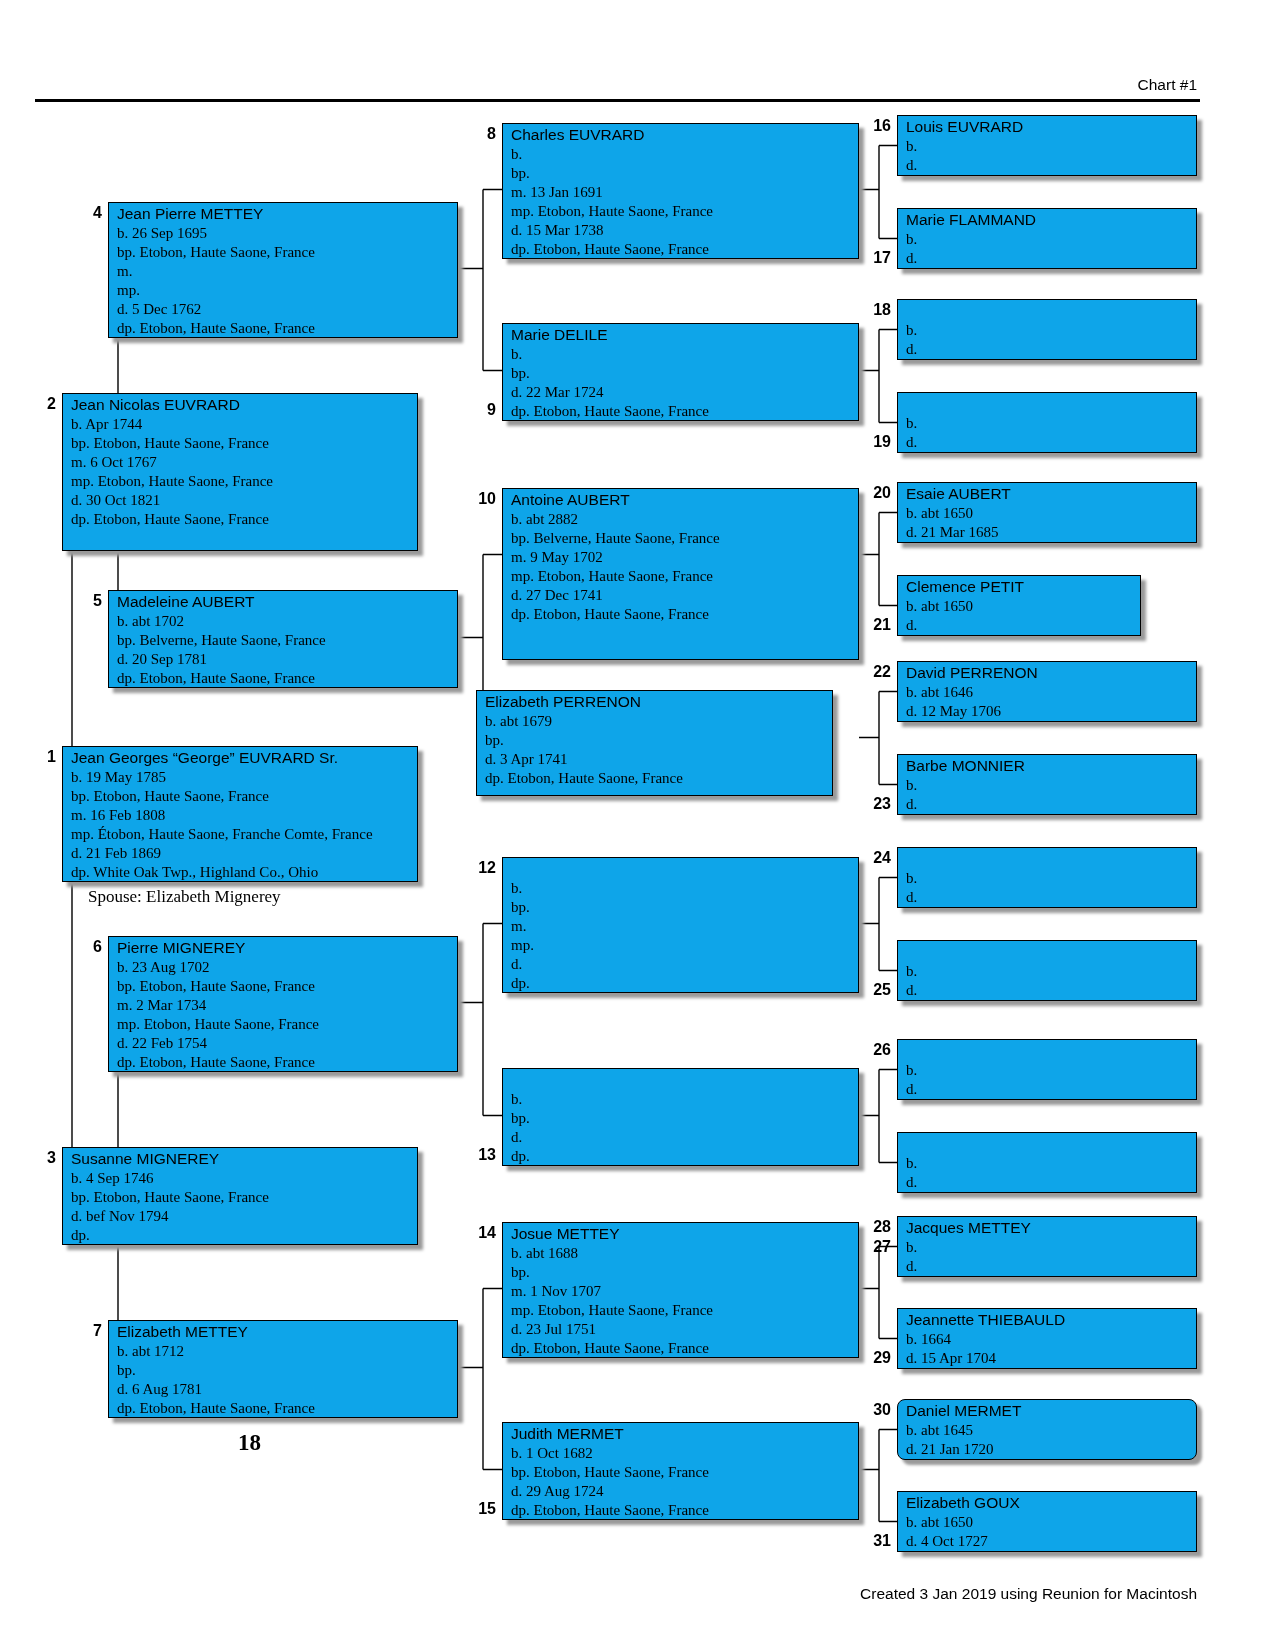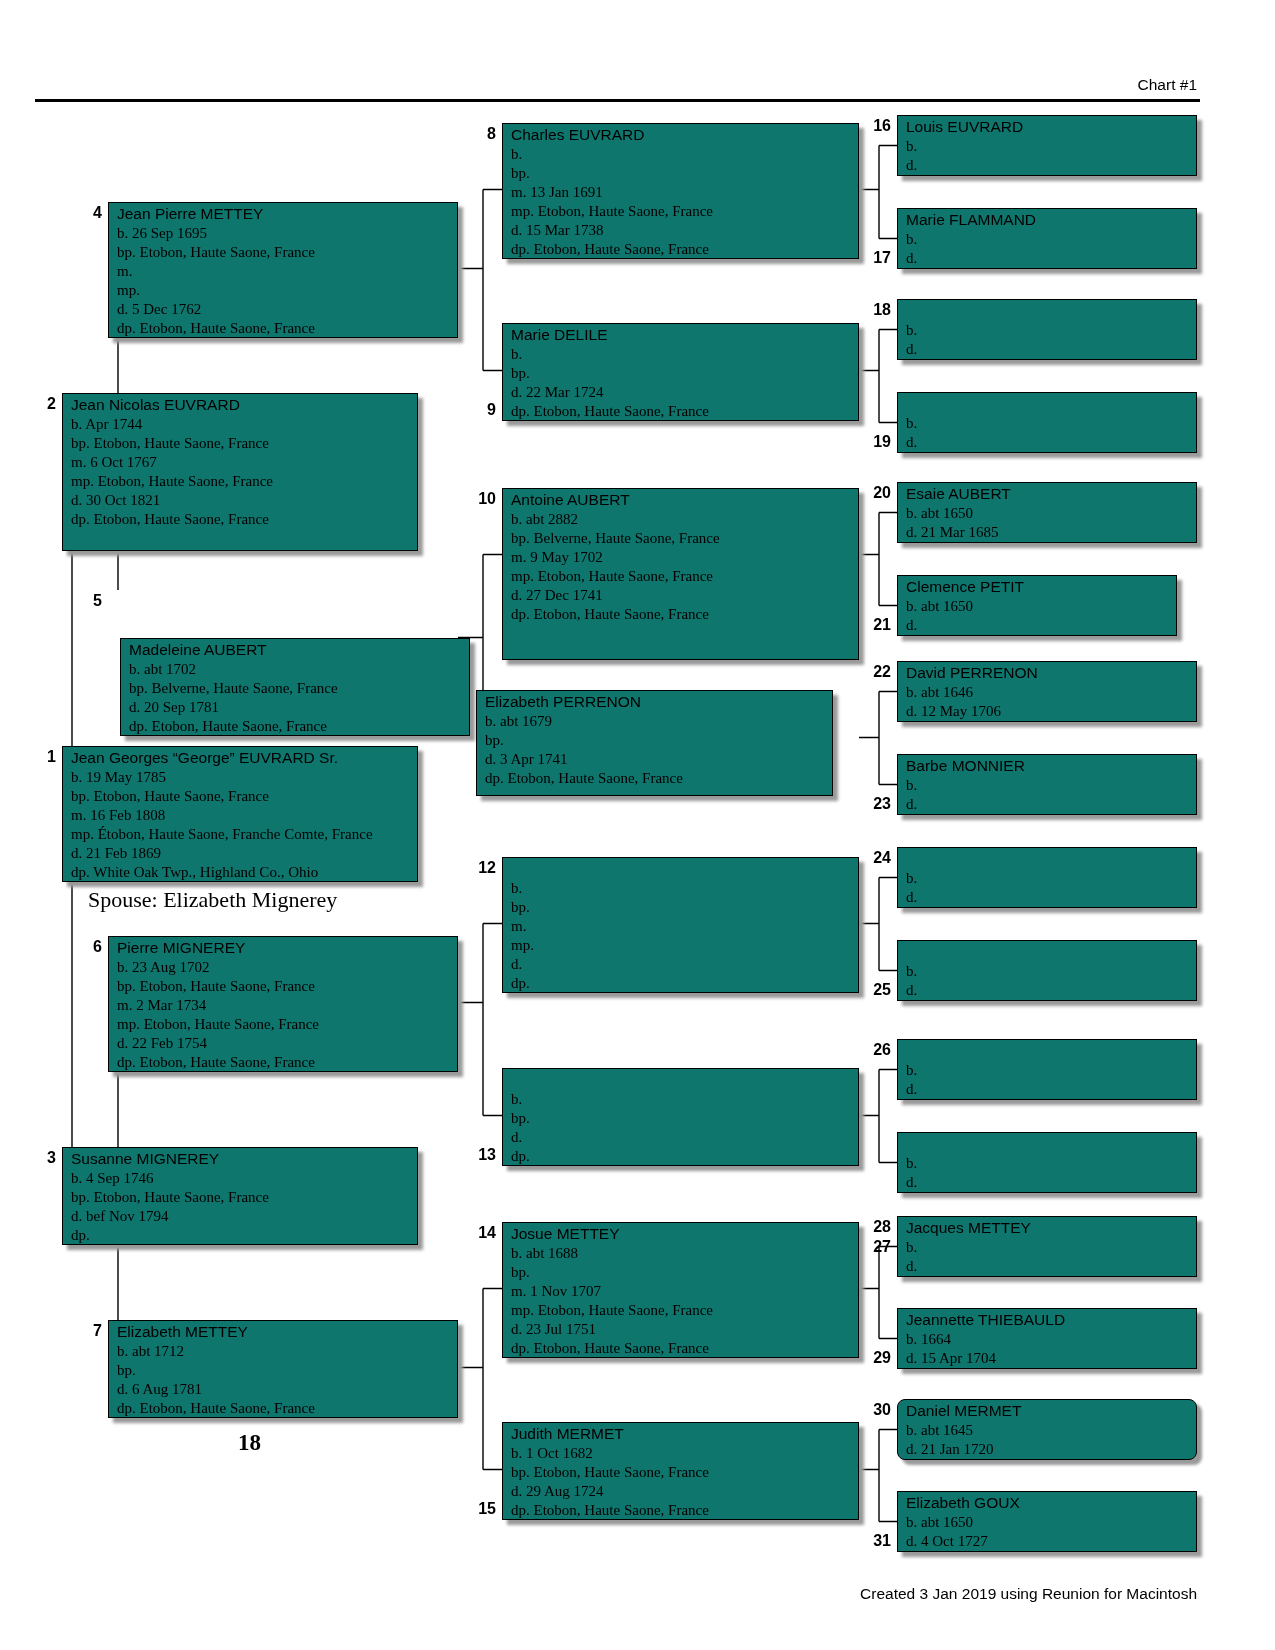--- a/index.html
+++ b/index.html
@@ -2,26 +2,26 @@
 <html><head>
 <meta charset="utf-8">
 <style>
   html,body{margin:0;padding:0;background:#fff;}
   body{width:1275px;height:1650px;position:relative;font-family:"Liberation Sans",sans-serif;color:#000;}
   #stage{position:absolute;left:0;top:0;width:1275px;height:1650px;overflow:hidden;}
   .title{position:absolute;left:35px;top:52px;font:bold 31px "Liberation Sans",sans-serif;letter-spacing:-0.5px;}
   .rule{position:absolute;left:35px;top:99px;width:1165px;height:3px;background:#000;}
   .chartlabel{position:absolute;left:1000px;top:76px;width:197px;text-align:right;font:15.5px "Liberation Sans",sans-serif;}
   .connectors{position:absolute;left:0;top:0;}
-  .pbox{position:absolute;background:#0f766e;border:1.5px solid #000;box-sizing:border-box;
+  .pbox{position:absolute;background:#0ea5e9;border:1.5px solid #000;box-sizing:border-box;
         padding:1px 6px 16px 8px;overflow:hidden;box-shadow:5px 5px 3px #9a9a9a;}
   .pname{font-family:"Liberation Sans",sans-serif;font-size:15.5px;height:20px;line-height:20px;white-space:nowrap;}
   .pline{font-family:"Liberation Serif",serif;font-size:15px;height:19px;line-height:19px;white-space:nowrap;}
   .pnum{position:absolute;width:34px;font:bold 16px "Liberation Sans",sans-serif;text-align:right;height:20px;line-height:20px;}
-  .spouse{position:absolute;left:88px;top:887px;font-family:"Liberation Serif",serif;font-size:22px;}
+  .spouse{position:absolute;left:88px;top:887px;font-family:"Liberation Serif",serif;font-size:17px;}
   .pagenum{position:absolute;left:238px;top:1430px;font-family:"Liberation Serif",serif;font-weight:bold;font-size:23px;}
   .footer{position:absolute;left:750px;top:1585px;width:447px;text-align:right;font:15.5px "Liberation Sans",sans-serif;}
 </style>
 </head>
 <body>
 
 <div id="stage">
 
   <div class="rule"></div>
   <div class="chartlabel">Chart #1</div>
@@ -76,21 +76,21 @@
       <div class="pbox" style="left: 108px; top: 202px; width: 350px; height: 136px;">
         <div class="pname">Jean Pierre METTEY</div>
         <div class="pline">b. 26 Sep 1695</div>
         <div class="pline">bp. Etobon, Haute Saone, France</div>
         <div class="pline">m.</div>
         <div class="pline">mp.</div>
         <div class="pline">d. 5 Dec 1762</div>
         <div class="pline">dp. Etobon, Haute Saone, France</div>
       </div>
       <div class="pnum" style="left: 68px; top: 591px;">5</div>
-      <div class="pbox" style="left: 120px; top: 590px; width: 350px; height: 98px; margin-top: 48px;">
+      <div class="pbox" style="left: 108px; top: 590px; width: 350px; height: 98px;">
         <div class="pname">Madeleine AUBERT</div>
         <div class="pline">b. abt 1702</div>
         <div class="pline">bp. Belverne, Haute Saone, France</div>
         <div class="pline">d. 20 Sep 1781</div>
         <div class="pline">dp. Etobon, Haute Saone, France</div>
       </div>
       <div class="pnum" style="left: 68px; top: 937px;">6</div>
       <div class="pbox" style="left: 108px; top: 936px; width: 350px; height: 136px;">
         <div class="pname">Pierre MIGNEREY</div>
         <div class="pline">b. 23 Aug 1702</div>
@@ -204,21 +204,21 @@
         <div class="pline">b.</div>
         <div class="pline">d.</div>
       </div>
       <div class="pnum" style="left: 857px; top: 483px;">20</div>
       <div class="pbox" style="left: 897px; top: 482px; width: 300px; height: 61px;">
         <div class="pname">Esaie AUBERT</div>
         <div class="pline">b. abt 1650</div>
         <div class="pline">d. 21 Mar 1685</div>
       </div>
       <div class="pnum" style="left: 857px; top: 615px;">21</div>
-      <div class="pbox" style="left: 897px; top: 575px; width: 280px; height: 61px;">
+      <div class="pbox" style="left: 897px; top: 575px; width: 244px; height: 61px;">
         <div class="pname">Clemence PETIT</div>
         <div class="pline">b. abt 1650</div>
         <div class="pline">d.</div>
       </div>
       <div class="pnum" style="left: 857px; top: 662px;">22</div>
       <div class="pbox" style="left: 897px; top: 661px; width: 300px; height: 61px;">
         <div class="pname">David PERRENON</div>
         <div class="pline">b. abt 1646</div>
         <div class="pline">d. 12 May 1706</div>
       </div>

